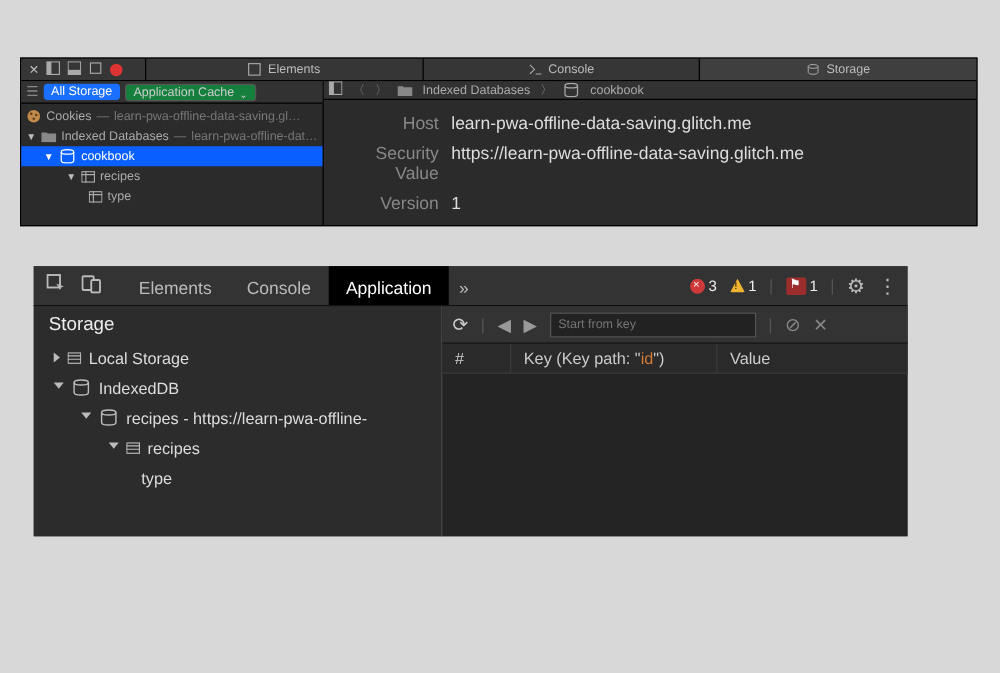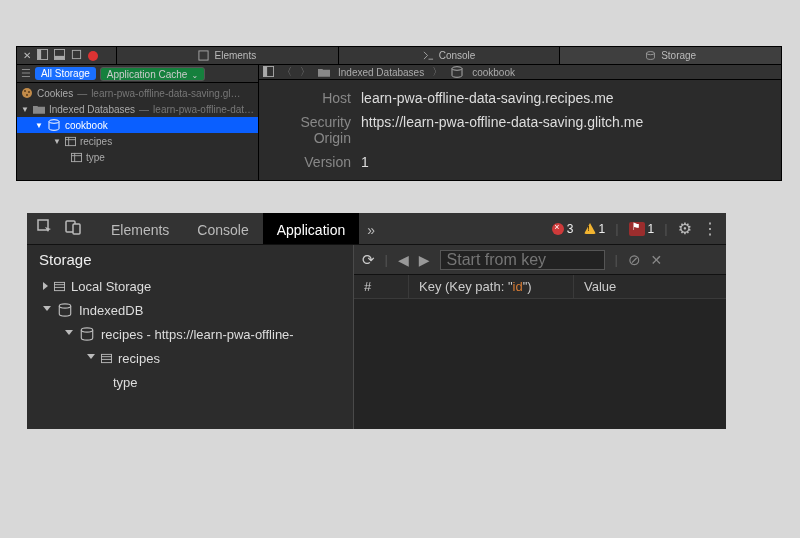--- a/index.html
+++ b/index.html
@@ -210,21 +210,21 @@
   .p2-tool {
     height: 30px;
     background:#333;
     display:flex; align-items:center; gap:10px;
     border-bottom:1px solid #111;
     padding: 0 8px;
   }
   .p2-tool .navbtn { color:#999; font-size:14px; }
   .p2-input {
     background:#222; border:1px solid #555; color:#aaa;
-    height:20px; padding:0 6px; font-size:16px; width: 165px;
+    height:20px; padding:0 6px; font-size:10px; width: 165px;
   }
   .p2-thead {
     height: 24px;
     display:flex; align-items:center;
     border-bottom:1px solid #3a3a3a;
     font-size: 13px; color:#ccc;
     background:#2a2a2a;
   }
   .p2-th { padding:0 10px; border-right:1px solid #3a3a3a; height:100%; display:flex; align-items:center;}
   .p2-th:first-child { width: 55px; }
@@ -357,22 +357,22 @@
         <span>Indexed Databases</span>
         <span class="chev">〉</span>
         <svg class="dbico" viewBox="0 0 14 12">
             <ellipse cx="7" cy="2.5" rx="5" ry="1.8" fill="none" stroke="#aaa"></ellipse>
             <path d="M2 2.5v7c0 1 2.2 1.8 5 1.8s5-.8 5-1.8v-7" fill="none" stroke="#aaa"></path>
           </svg>
         <span>cookbook</span>
       </div>
       <div class="kv">
         <div class="k">Host</div>
-        <div class="v">learn-pwa-offline-data-saving.recipes.me</div>
-        <div class="k">Security Origin</div>
+        <div class="v">learn-pwa-offline-data-saving.glitch.me</div>
+        <div class="k">Security Value</div>
         <div class="v"><a>https://learn-pwa-offline-data-saving.glitch.me</a></div>
         <div class="k">Version</div>
         <div class="v">1</div>
       </div>
     </div>
   </div>
 </div>
 
 <div class="panel2">
   <div class="p2-tabs">

